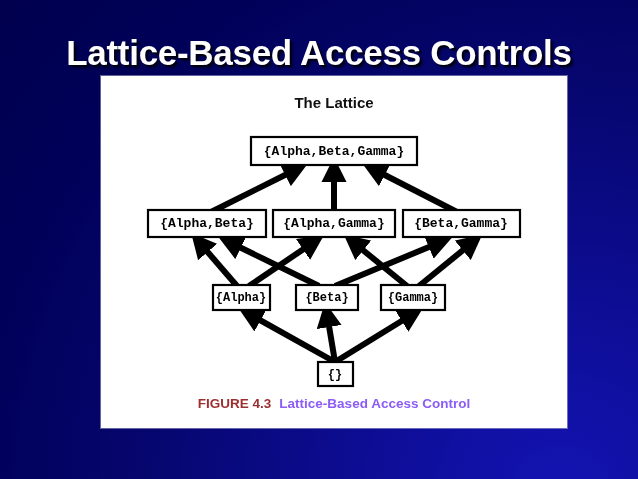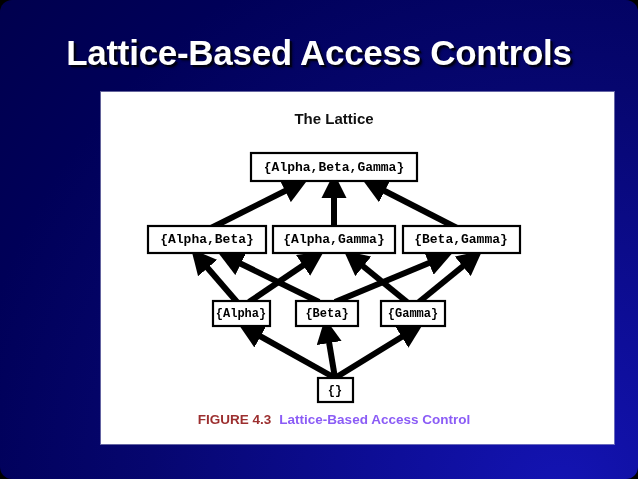--- a/index.html
+++ b/index.html
@@ -9,45 +9,43 @@
   }
   #slide {
     position: relative;
     width: 638px;
     height: 479px;
     overflow: hidden;
     background: #00006b;
     background-image:
       radial-gradient(circle at 88% 104%, #1414b4 0%, #0d0d95 26%, #06066f 55%, #000058 80%, #00004e 100%);
     font-family: "Liberation Sans", sans-serif;
-    border-radius: 12px;
   }
   #slide-title {
     position: absolute;
     left: 0;
     top: 33px;
     width: 638px;
     text-align: center;
     color: #ffffff;
     font-family: "Liberation Sans", sans-serif;
     font-size: 35px;
     font-weight: bold;
     letter-spacing: -0.3px;
     text-shadow: 2px 2px 0 rgba(0,0,10,0.75), 3px 3px 2px rgba(0,0,12,0.55);
     white-space: nowrap;
   }
   #figure-panel {
     position: absolute;
     left: 101px;
-    top: 92px;
+    top: 76px;
     width: 466px;
     height: 352px;
     background: #ffffff;
     box-shadow: 0 0 0 1px rgba(180,180,210,0.55);
-    padding-left: 47px;
   }
   #panel-heading {
     position: absolute;
     left: 0;
     top: 18px;
     width: 466px;
     text-align: center;
     color: #111111;
     font-family: "Liberation Sans", sans-serif;
     font-size: 15px;

